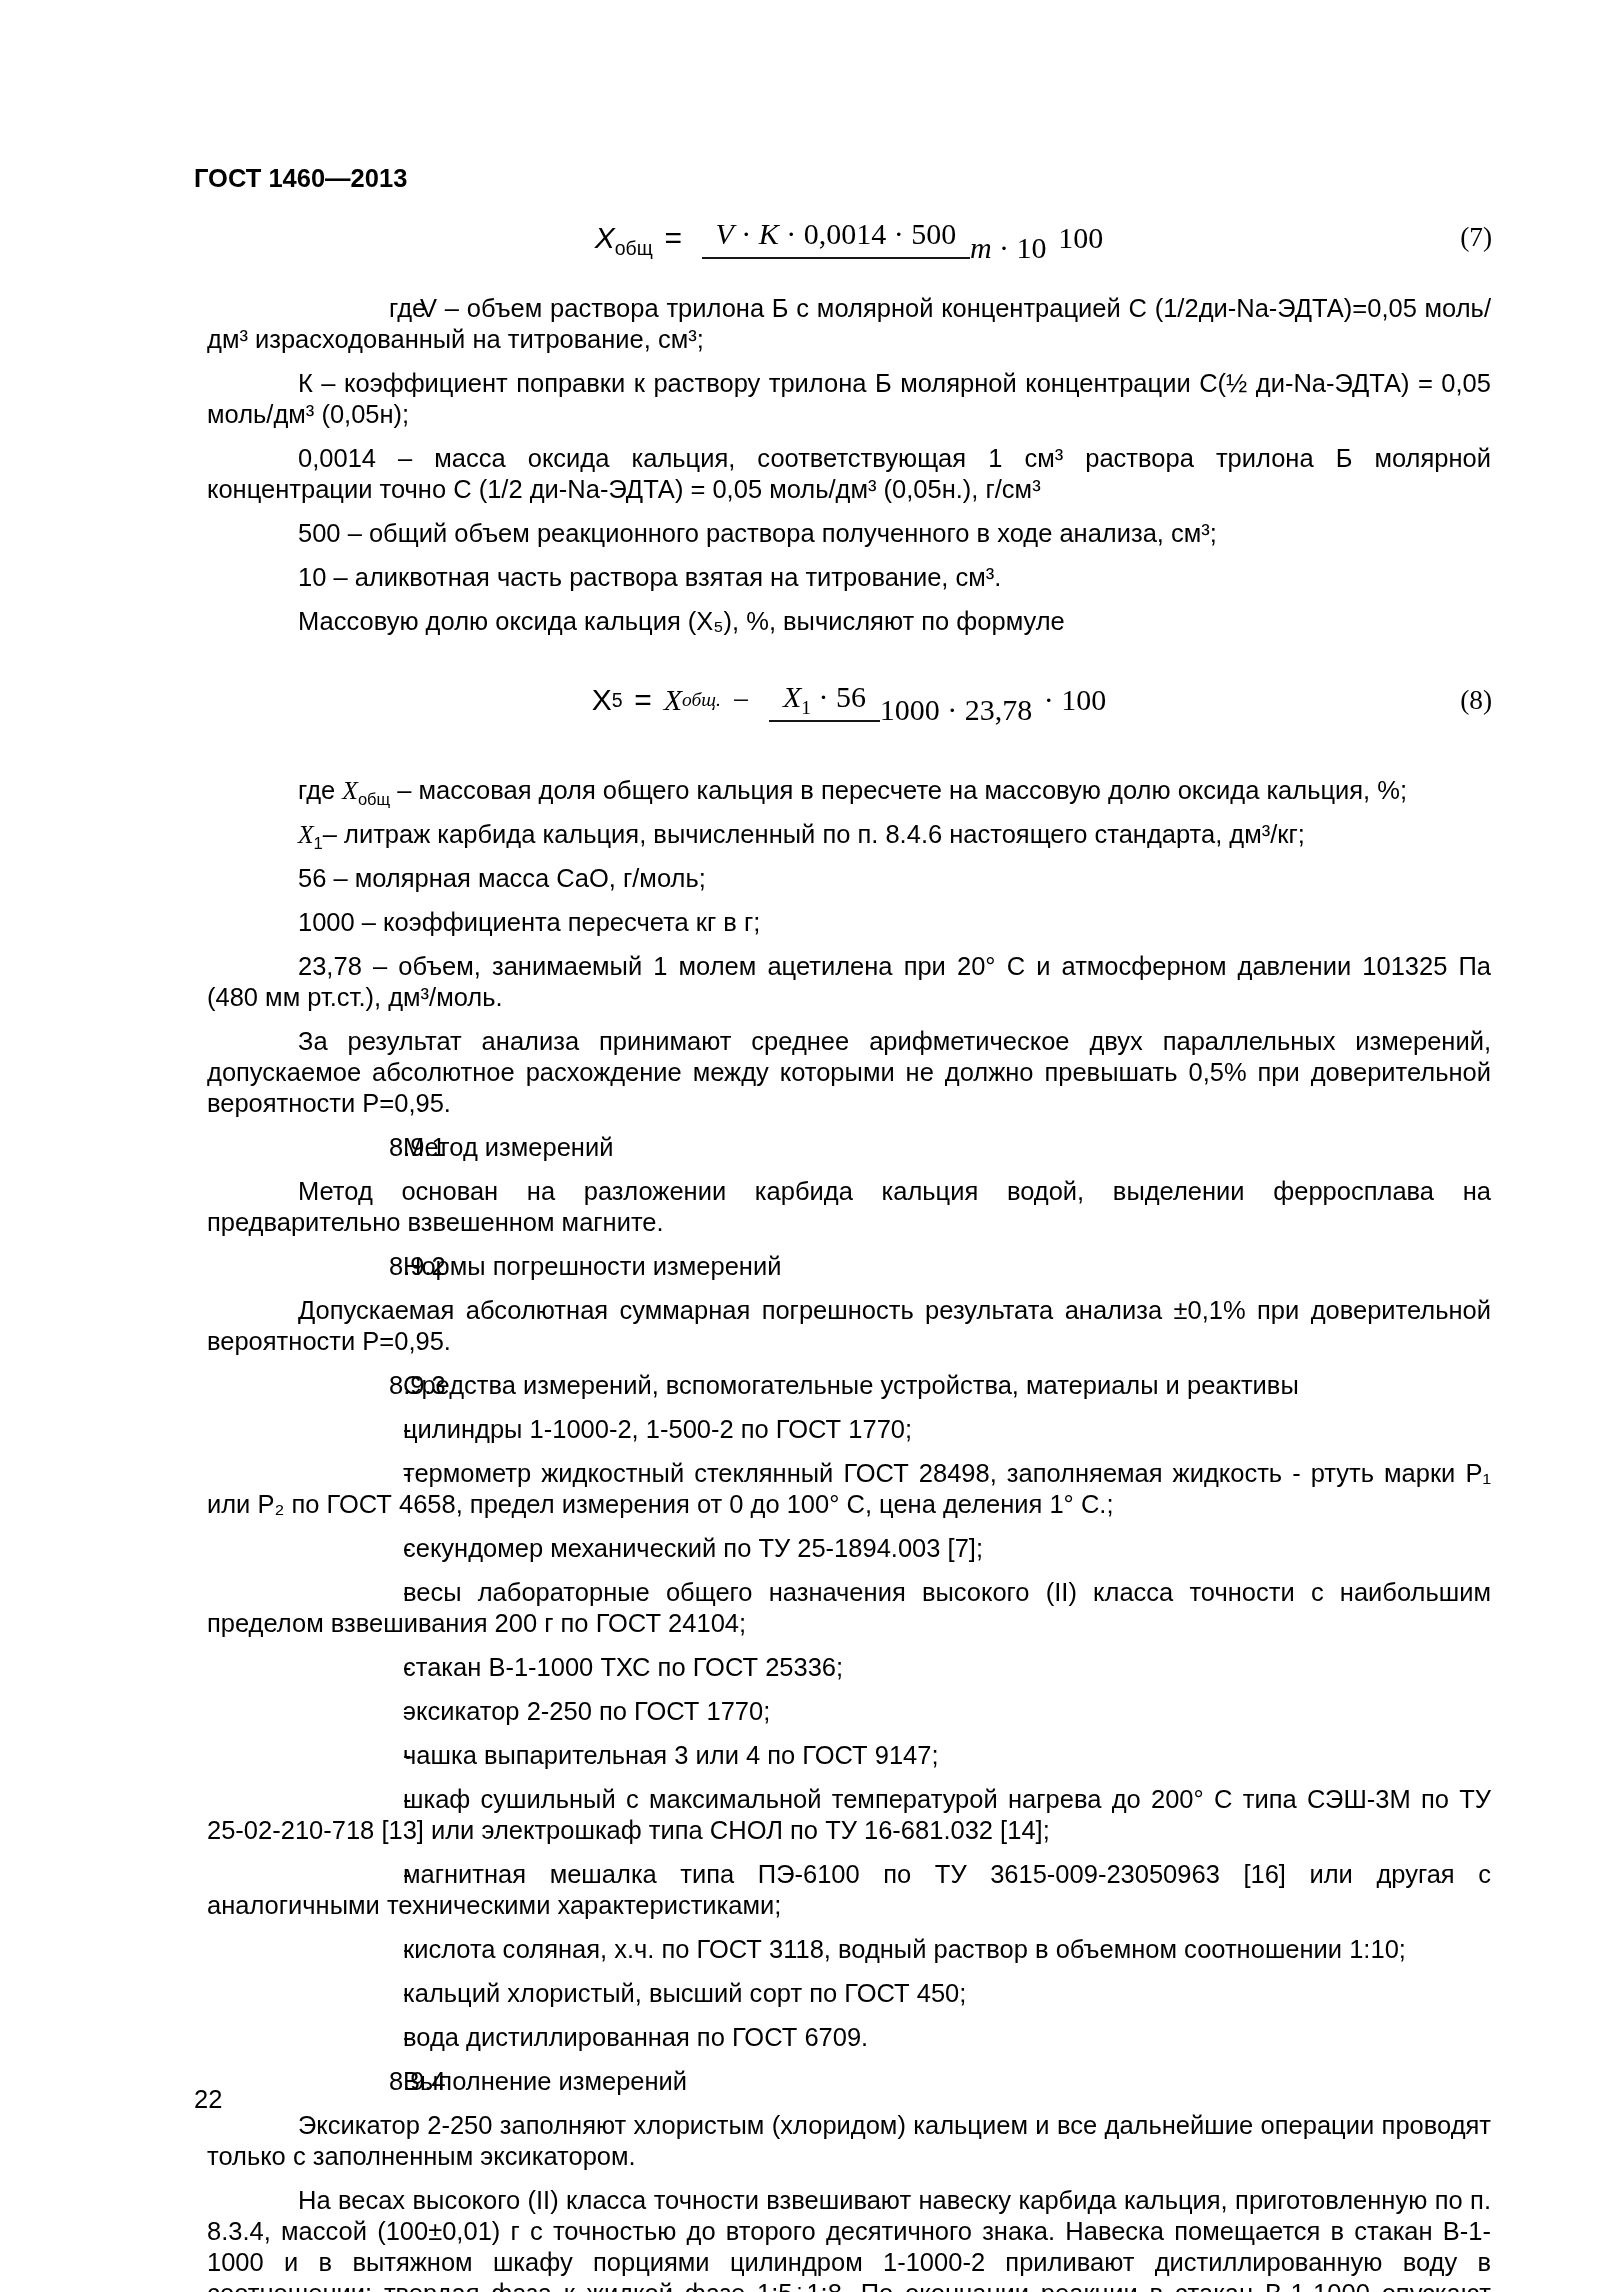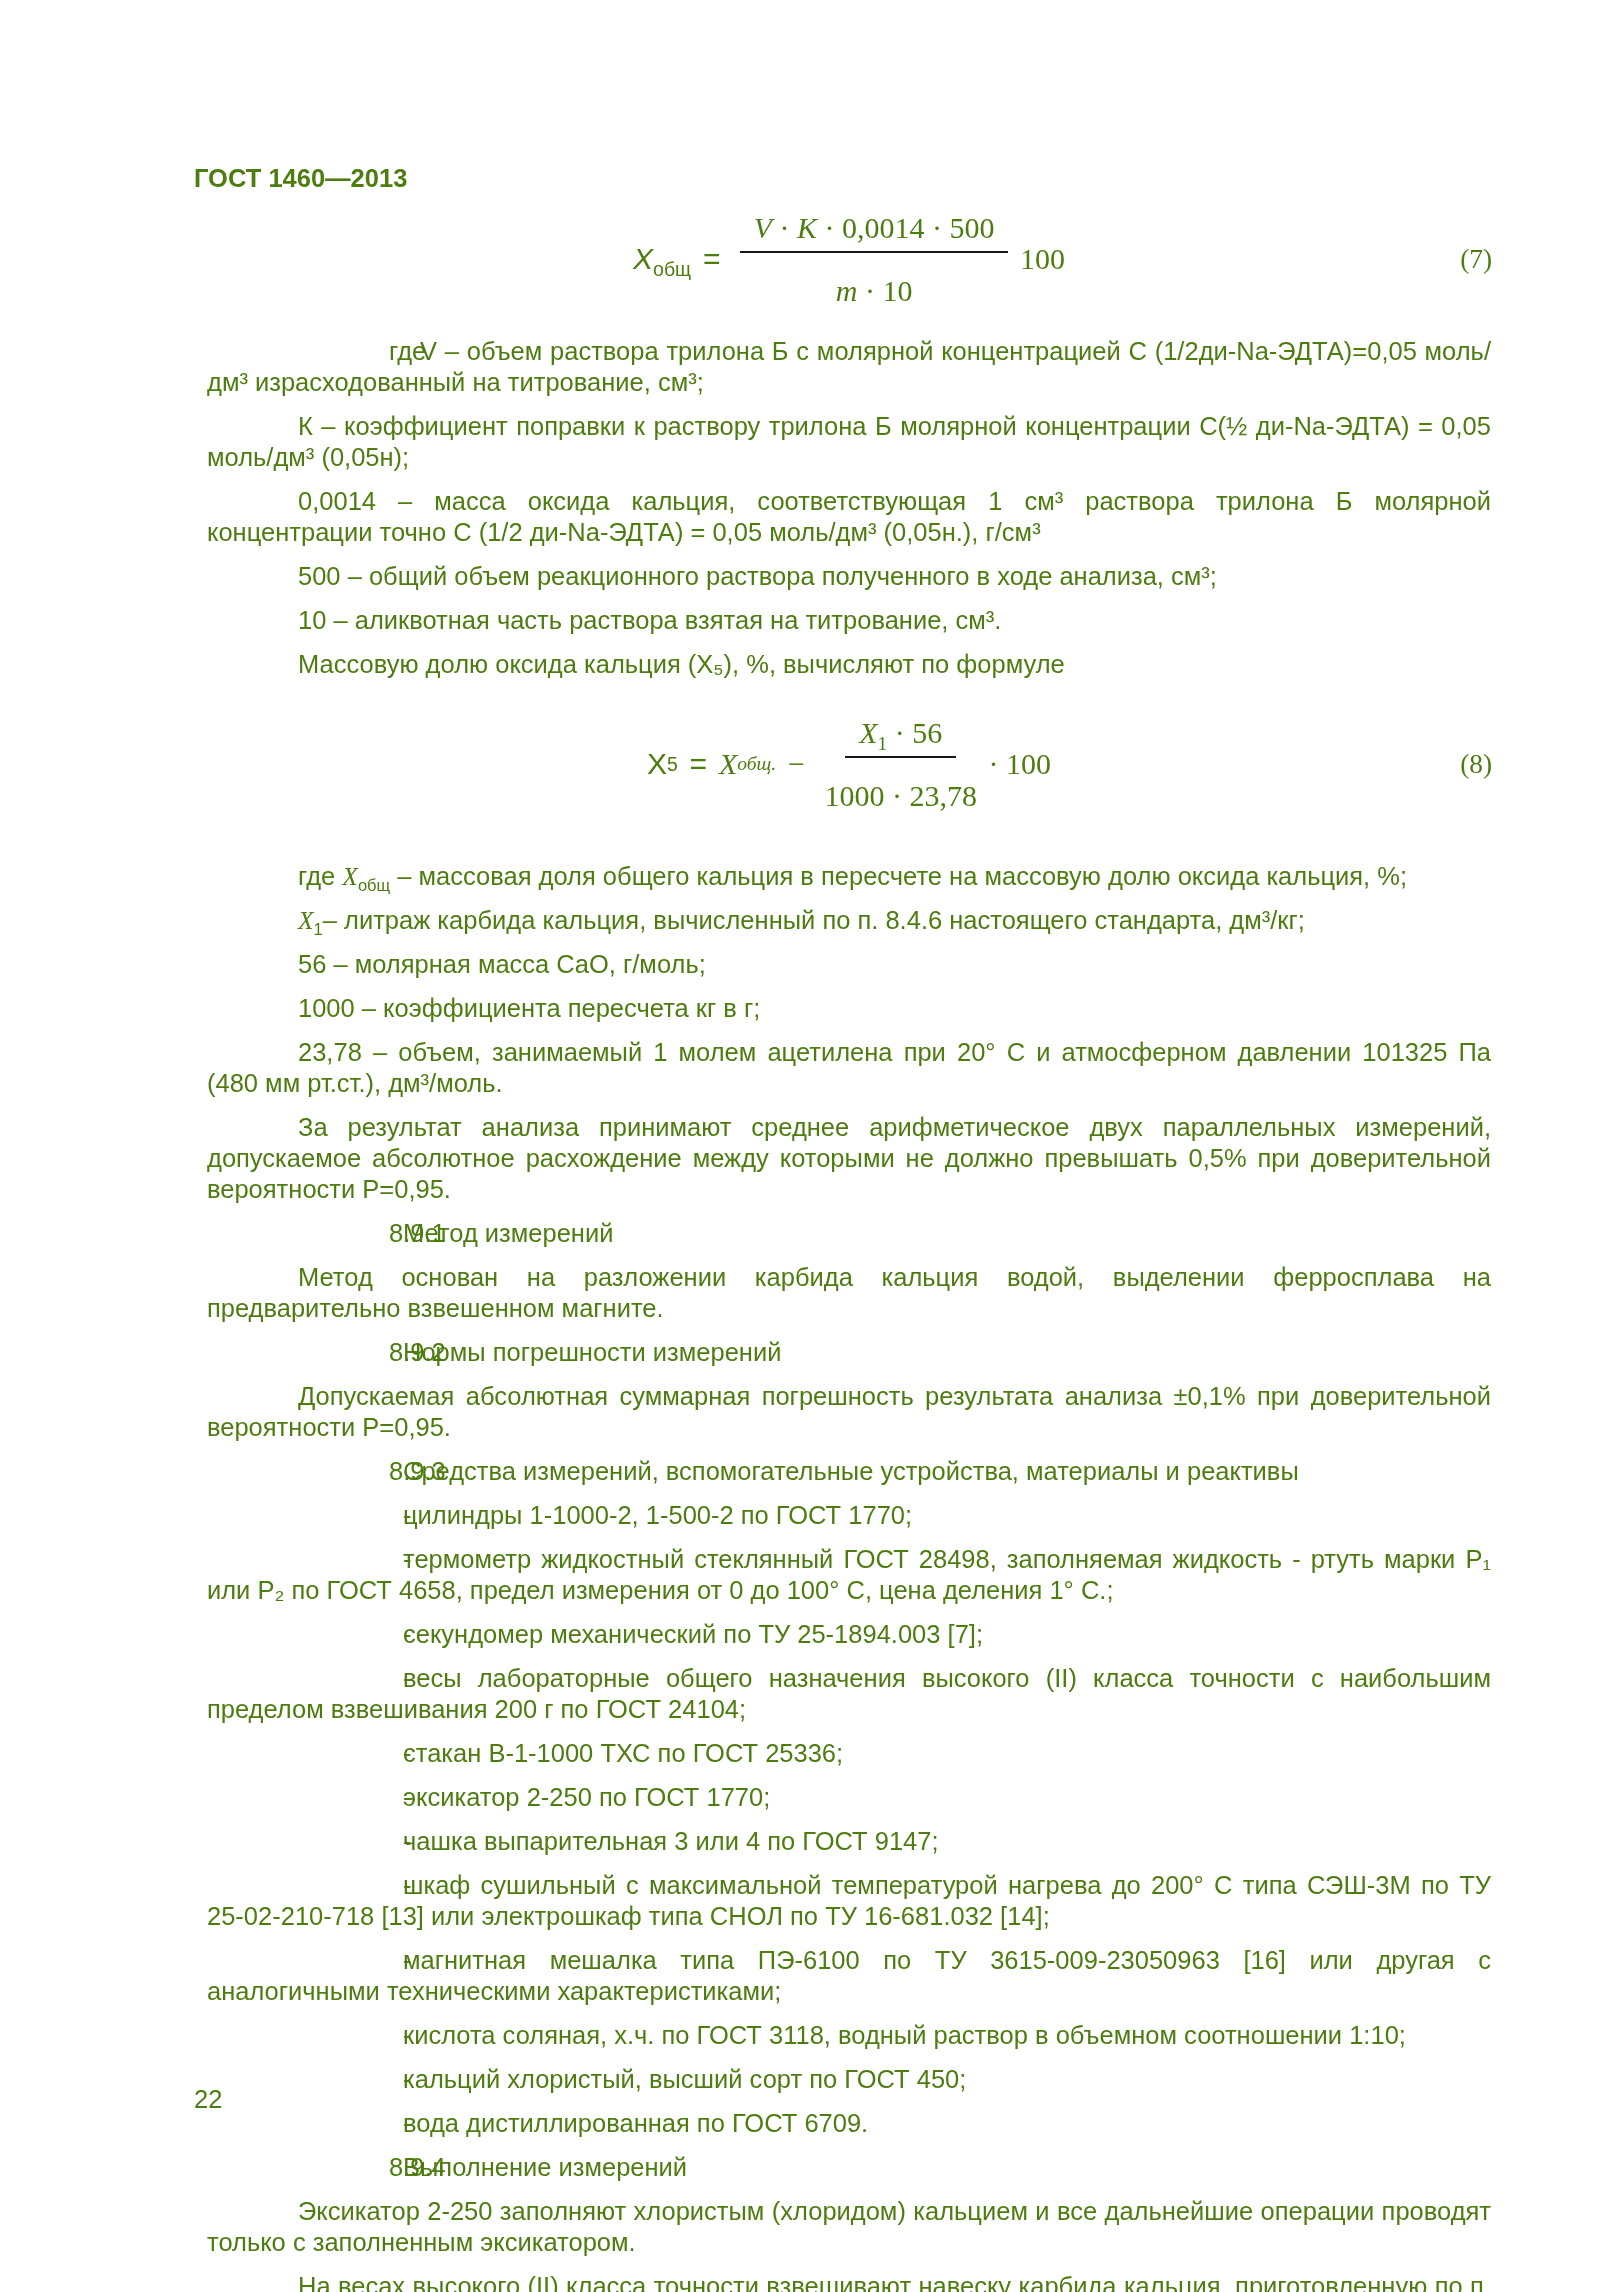--- a/index.html
+++ b/index.html
@@ -1,21 +1,21 @@
 <!DOCTYPE html>
 <html><head>
 <meta charset="utf-8">
 <style>
   html,body{margin:0;padding:0;background:#e8e8e8;}
   .page{
     position:relative;
     width:1621px;height:2293px;
     background:#ffffff;
     font-family:"Liberation Sans",sans-serif;
-    font-size:25.5px;line-height:31px;color:#4d7c0f;
+    font-size:25.5px;line-height:31px;color:#000000;
     overflow:hidden;
   }
   .content{position:absolute;left:194px;top:163px;width:1310px;}
   .gost-header{font-weight:bold;margin:0;}
   p.body{margin:13px;text-align:justify;text-indent:91px;}
   p.body.heading{text-align:left;}
   .hnum{display:inline-block;width:105px;}
   p.body.li{text-indent:98px;}
   .dash{display:inline-block;width:98px;}
   .gde{display:inline-block;width:122px;}
@@ -30,21 +30,21 @@
   }
   .formula-7{margin:15.7px 0 27.4px;}
   .formula-8{margin:35px 0 47px;}
   .sans-it{font-family:"Liberation Sans",sans-serif;font-style:italic;}
   .sans-up{font-family:"Liberation Sans",sans-serif;}
   .sans-sub{font-family:"Liberation Sans",sans-serif;font-style:normal;}
   .f-eq{font-family:"Liberation Sans",sans-serif;margin:0 11.8px;}
   .f-minus{margin:0 11.8px;}
   .ser-it{font-style:italic;}
   .ser-it-sub{font-style:italic;}
-  .frac{display:inline-flex;flex-direction:column;align-items:center;margin:0 7.8px;text-align:right;}
+  .frac{display:inline-flex;align-items:center;margin:0 7.8px;text-align:right;}
   .frac .top{padding:0 13.7px 4.9px;border-bottom:2.9px solid #161616;white-space:nowrap;}
   .frac .bot{padding-top:20px;white-space:nowrap;}
   .frac i{font-style:italic;}
   .f-factor{margin-left:3.9px;}
   .f-num{position:absolute;right:11.8px;font-size:27.4px;}
   .page-number{position:absolute;left:194px;top:2084px;}
 </style>
 </head>
 <body>
 

